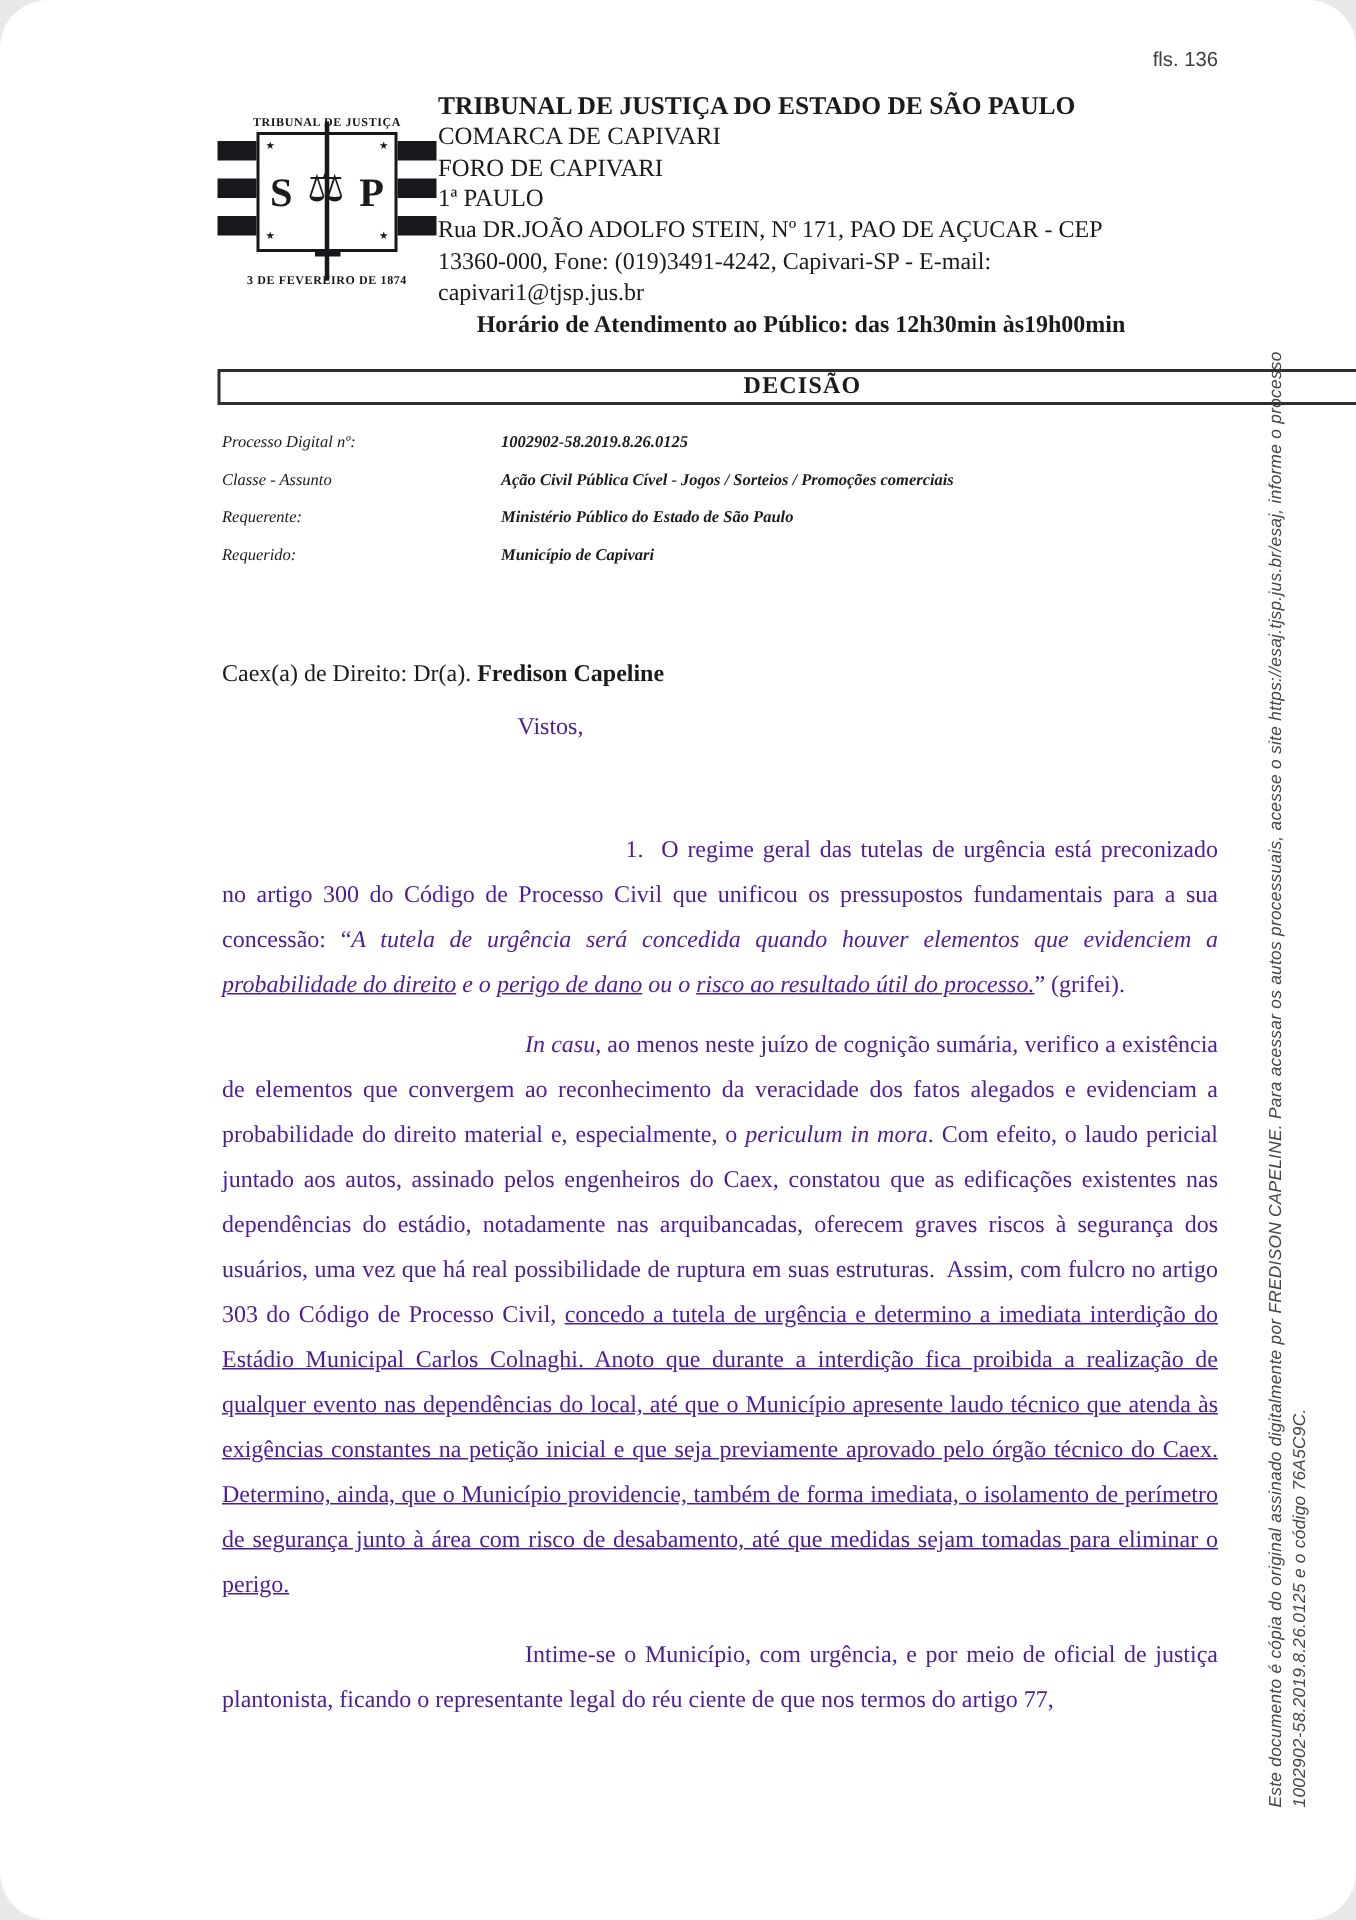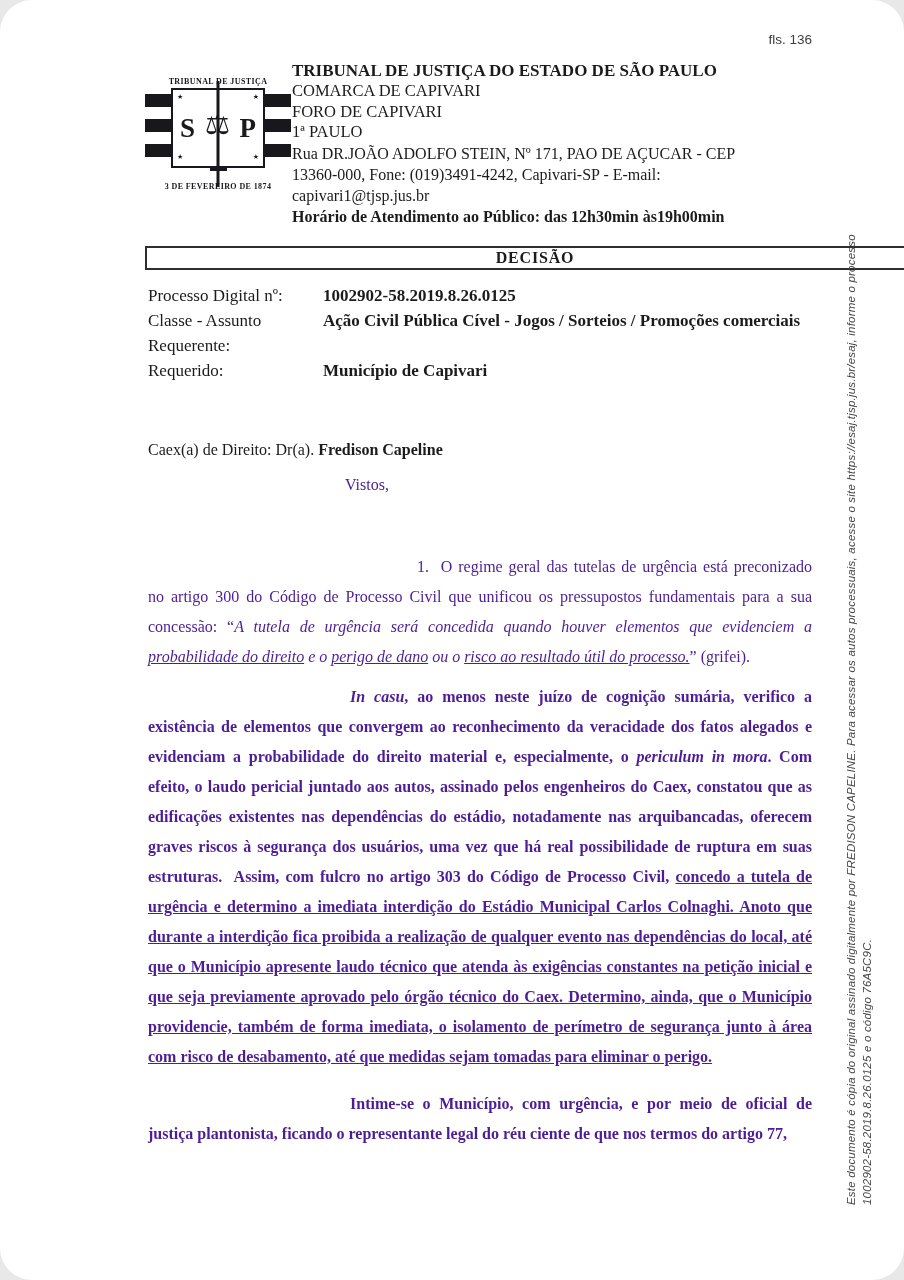--- a/index.html
+++ b/index.html
@@ -86,56 +86,56 @@
   .crest-star.tr { right: 4px; top: 4px; }
   .crest-star.bl { left: 4px; bottom: 5px; }
   .crest-star.br { right: 4px; bottom: 5px; }
   .crest-bottom { margin-top: 17px; }
 
   
   .hdr { position: absolute; left: 292px; top: 60px; width: 484px; }
   .hdr-court { font-size: 17px; font-weight: bold; line-height: 21px; }
   .hdr-line { font-size: 16.5px; line-height: 20.5px; }
   .hdr-addr { font-size: 16px; line-height: 21px; }
-  .hdr-hours { font-size: 16px; font-weight: bold; line-height: 21px; }
+  .hdr-hours { font-size: 16px; font-weight: bold; line-height: 21px; text-align: center; }
 
   
   .decision-box {
     position: absolute;
     left: 145px; top: 246px;
     width: 780px; height: 24px;
     border: 2px solid #2e2e2e;
     display: flex;
     align-items: center;
     justify-content: center;
     font-size: 16px;
     font-weight: bold;
     letter-spacing: 0.8px;
   }
 
   
   .case-info { position: absolute; left: 148px; top: 283px; width: 664px; }
-  .case-row { display: flex; line-height: 25px; font-size: 17px; }
+  .case-row { display: flex; line-height: 25px; font-size: 11px; font-style: italic; }
   .case-label { width: 175px; flex: 0 0 175px; }
-  .case-value { font-weight: bold; }
+  .case-value { font-weight: bold; margin-left: 11px; }
 
   
   .judge-line { position: absolute; left: 148px; top: 441px; width: 664px; font-size: 16px; }
 
   
   .doc-body { position: absolute; left: 148px; top: 470px; width: 664px; }
   .para {
     font-size: 16px;
     line-height: 30px;
     text-align: justify;
     color: #4c1d95;
   }
   .ind-vistos { text-indent: 197px; }
   .ind-num { text-indent: 269px; }
-  .ind-std { text-indent: 202px; font-weight: bold; }
+  .ind-std { text-indent: 202px; }
   .mt35 { margin-top: 52px; }
   .mt10 { margin-top: 10px; }
   .mt12 { margin-top: 17px; }
 
   
   .side-note {
     position: absolute;
     left: 844px;
     top: 1205px;
     transform: rotate(-90deg);
@@ -195,20 +195,21 @@
     <div class="case-row">
       <span class="case-label">Processo Digital nº:</span>
       <span class="case-value">1002902-58.2019.8.26.0125</span>
     </div>
     <div class="case-row">
       <span class="case-label">Classe - Assunto</span>
       <span class="case-value">Ação Civil Pública Cível - Jogos / Sorteios / Promoções comerciais</span>
     </div>
     <div class="case-row">
       <span class="case-label">Requerente:</span>
+      <span class="case-value">Ministério Público do Estado de São Paulo</span>
     </div>
     <div class="case-row">
       <span class="case-label">Requerido:</span>
       <span class="case-value">Município de Capivari</span>
     </div>
   </div>
 
   <div class="judge-line"><span>Caex(a) de Direito: Dr(a). </span><span class="b">Fredison Capeline</span></div>
 
   <div class="doc-body">

